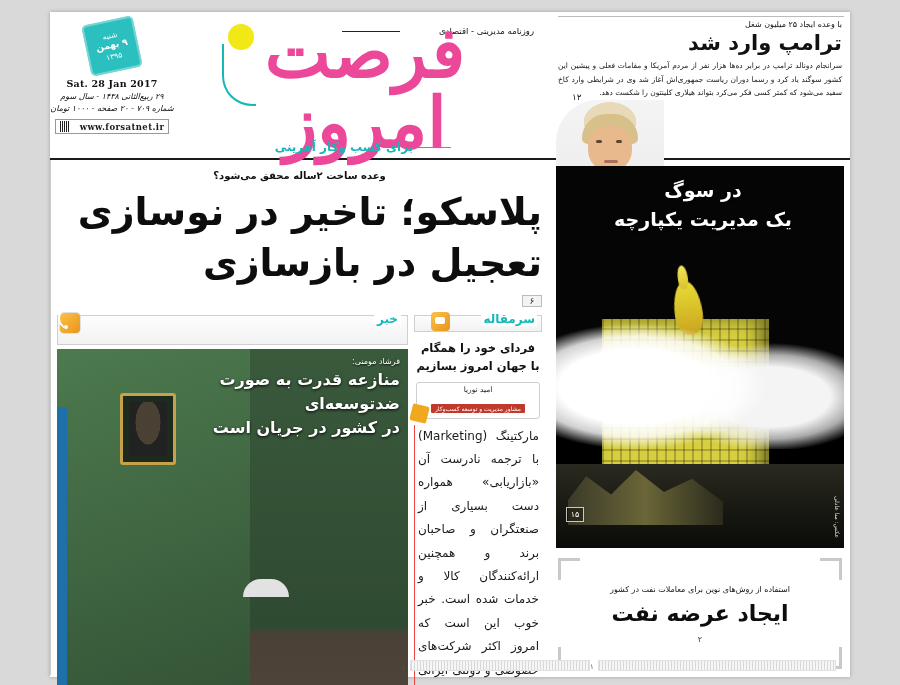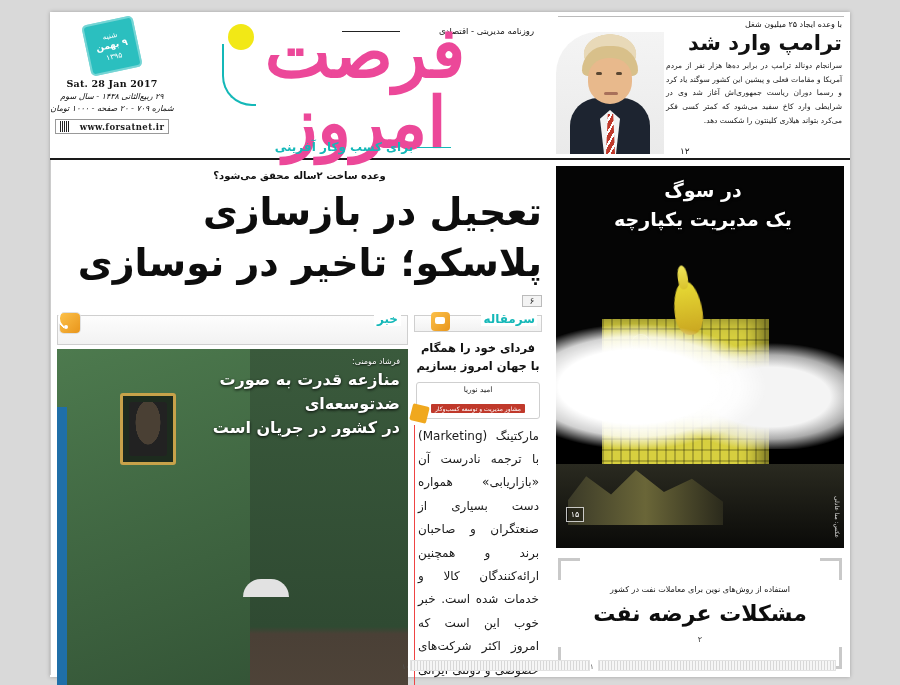--- a/index.html
+++ b/index.html
@@ -170,21 +170,21 @@
     margin: 0 4px;
   }
 
   
   .trump-block {
     width: 298px;
     position: relative;
     border-left: 0;
     padding: 6px 4px 4px 4px;
     display: flex;
-    flex-direction: row;
+    flex-direction: column;
   }
   .trump-rule-top {
     position: absolute;
     left: 6px; right: 6px; top: 4px;
     height: 1px;
     background: #bbb;
   }
   .trump-photo {
     width: 108px;
     height: 122px;
@@ -781,22 +781,22 @@
         <div class="t-mouth"></div>
       </div>
     </div>
   </div>
 
   <div class="body-grid">
 
     <div class="col-lead">
 
       <div class="lead-kicker">وعده ساخت ۲ساله محقق می‌شود؟</div>
+      <div class="lead-title">پلاسکو؛ تاخیر در نوسازی</div>
       <div class="lead-title">تعجیل در بازسازی</div>
-      <div class="lead-title">پلاسکو؛ تاخیر در نوسازی</div>
       <div class="lead-pagebox">۶</div>
 
       <div class="lead-lower">
 
         <div class="news-panel">
           <div class="news-bar">
             <span class="news-bar-label">خبر</span>
             <span class="rss-icon"></span>
           </div>
           <div class="news-photo">
@@ -864,21 +864,21 @@
         <div class="pc-badge">۱۵</div>
         <div class="pc-credit">عکس: منا عادلی</div>
       </div>
 
       <div class="oil-box">
         <span class="corner tl"></span>
         <span class="corner tr"></span>
         <span class="corner bl"></span>
         <span class="corner br"></span>
         <div class="oil-kicker">استفاده از روش‌های نوین برای معاملات نفت در کشور</div>
-        <div class="oil-title">مشکلات عرضه نفت</div>
+        <div class="oil-title">ایجاد عرضه نفت</div>
         <div class="oil-page">۲</div>
       </div>
     </div>
 
   </div>
 
   <div class="footer-strip fs-a"></div>
   <div class="footer-strip fs-b"></div>
   <div class="fs-num" style="left:352px;">۱۰</div>
   <div class="fs-num" style="left:540px;">۱</div>

